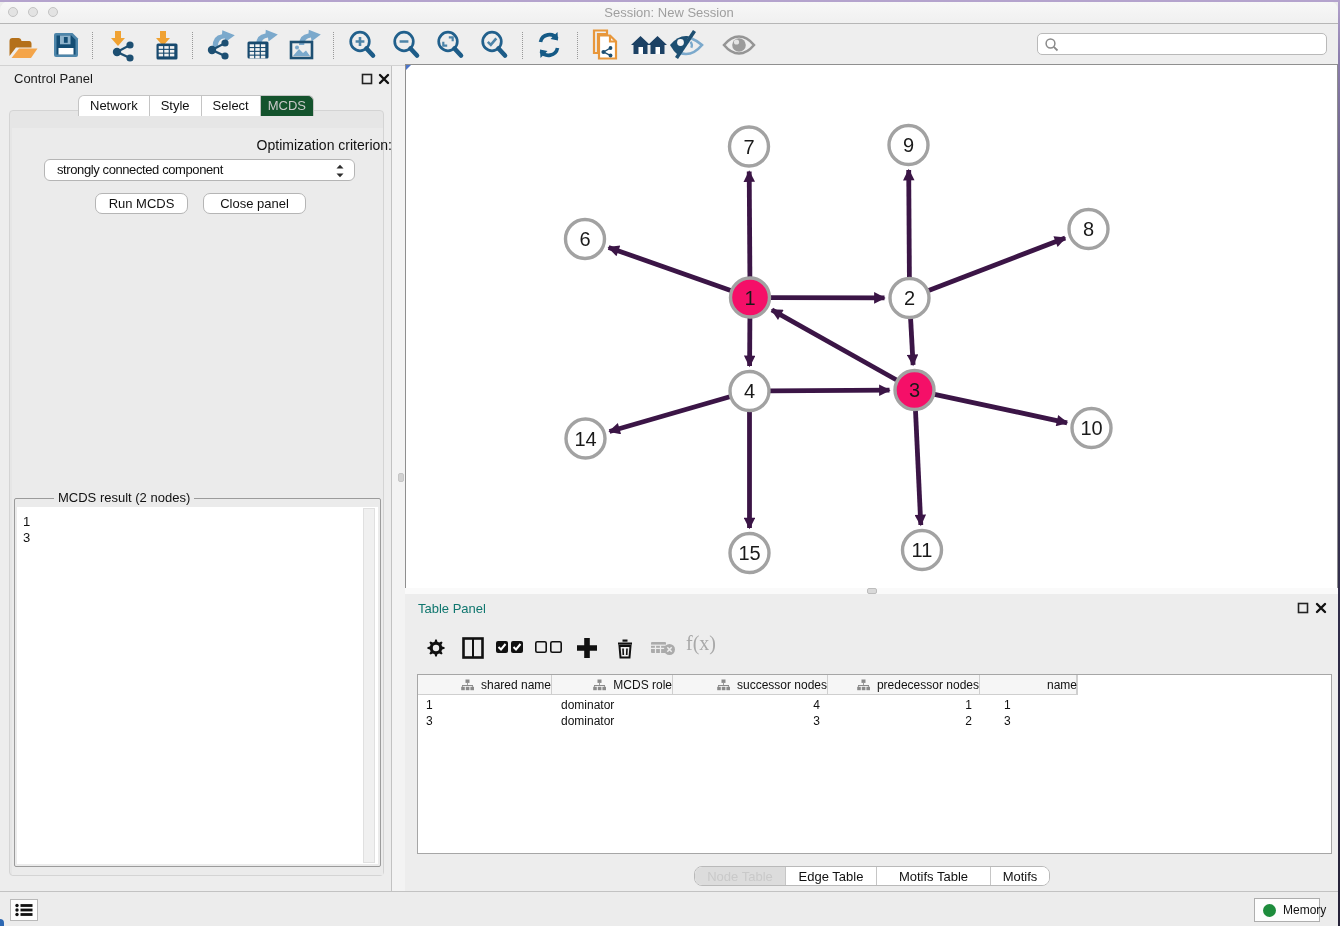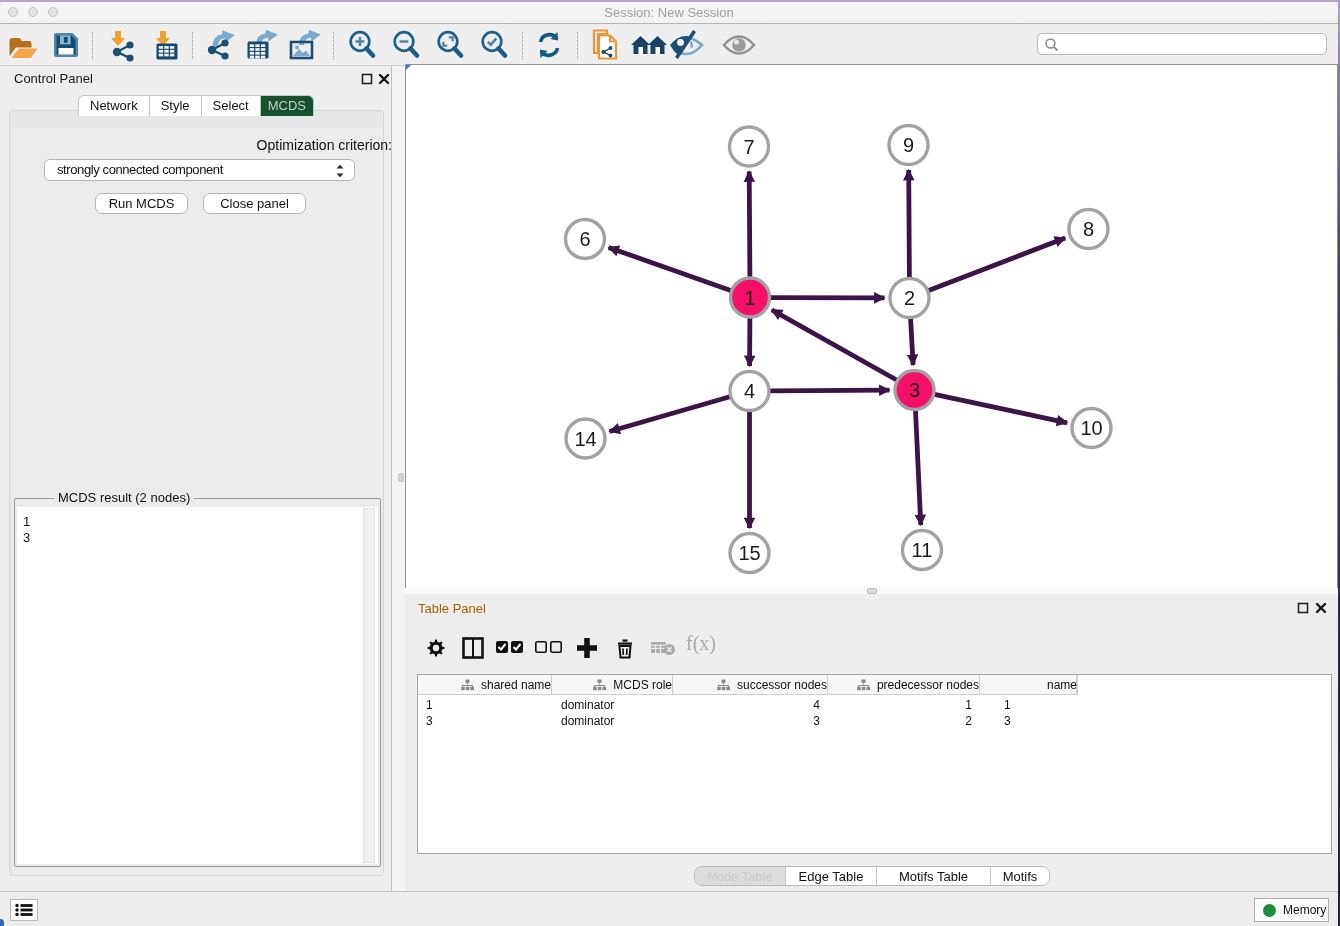--- a/index.html
+++ b/index.html
@@ -59,36 +59,36 @@
 #nettitle { left:0; top:0; width:100%; height:23px; background:linear-gradient(#fafafa,#cbcbcb); border-bottom:1px solid #9a9a9a; }
 #nettitle .t { width:100%; text-align:center; font-size:13px; color:#111; line-height:22px; }
 #netcanvas { left:0; top:23px; width:931px; height:500px; background:#fff; }
 
 
 #hsplit { left:405px; top:587px; width:933px; height:6px; background:#fafafa; }
 #hgrip { left:867px; top:587px; width:10px; height:6px; background:#d9d9d9; border:1px solid #bdbdbd; border-radius:2px; }
 
 
 #tpanel { left:405px; top:593px; width:933px; height:297px; background:#ededed; }
-#tpanel-title { left:13px; top:7px; font-size:13px; color:#a16207; }
+#tpanel-title { left:13px; top:7px; font-size:13px; color:#0f766e; }
 #ttoolbar { left:13px; top:35px; height:34px; }
 #ttable { left:12px; top:80px; width:915px; height:180px; background:#fff; border:1px solid #a6a6a6; }
 #thead { left:0; top:0; width:659px; height:20px; background:#f6f6f6; border-bottom:1px solid #cfcfcf; border-right:1px solid #cfcfcf; }
 .th { position:absolute; top:0; height:20px; display:flex; align-items:center; justify-content:flex-end; font-size:12px; color:#111; border-right:1px solid #cfcfcf; }
 .td { position:absolute; font-size:12px; color:#111; }
 
 
 #segs { left:289px; top:272px; height:20px; display:flex; border:1px solid #b9b9b9; border-radius:8px; overflow:hidden; background:#fff; }
 .seg { height:100%; font-size:13px; line-height:19px; text-align:center; color:#111; background:#fff; border-left:1px solid #c6c6c6; }
 .seg.first { border-left:none; background:#dcdcdc; color:#c9c9c9; }
 
 
 #statusbar { left:0; top:890px; width:1338px; height:35px; background:#ececec; border-top:1px solid #c2c2c2; }
 #listbtn { left:10px; top:7px; width:28px; height:22px; background:#fdfdfd; border:1px solid #b9b9b9; position:absolute; }
-#membtn { left:1254px; top:6px; width:75px; height:24px; background:#fdfdfd; border:1px solid #aeaeae; position:absolute; font-size:12px; color:#111; }
+#membtn { left:1254px; top:6px; width:66px; height:24px; background:#fdfdfd; border:1px solid #aeaeae; position:absolute; font-size:12px; color:#111; }
 </style>
 </head>
 <body>
 <div id="win" class="abs">
   <div id="titlebar" class="abs">
     <div class="tl" style="left:8px;"></div>
     <div class="tl" style="left:28px;"></div>
     <div class="tl" style="left:48px;"></div>
     <div id="title">Session: New Session</div>
   </div>

